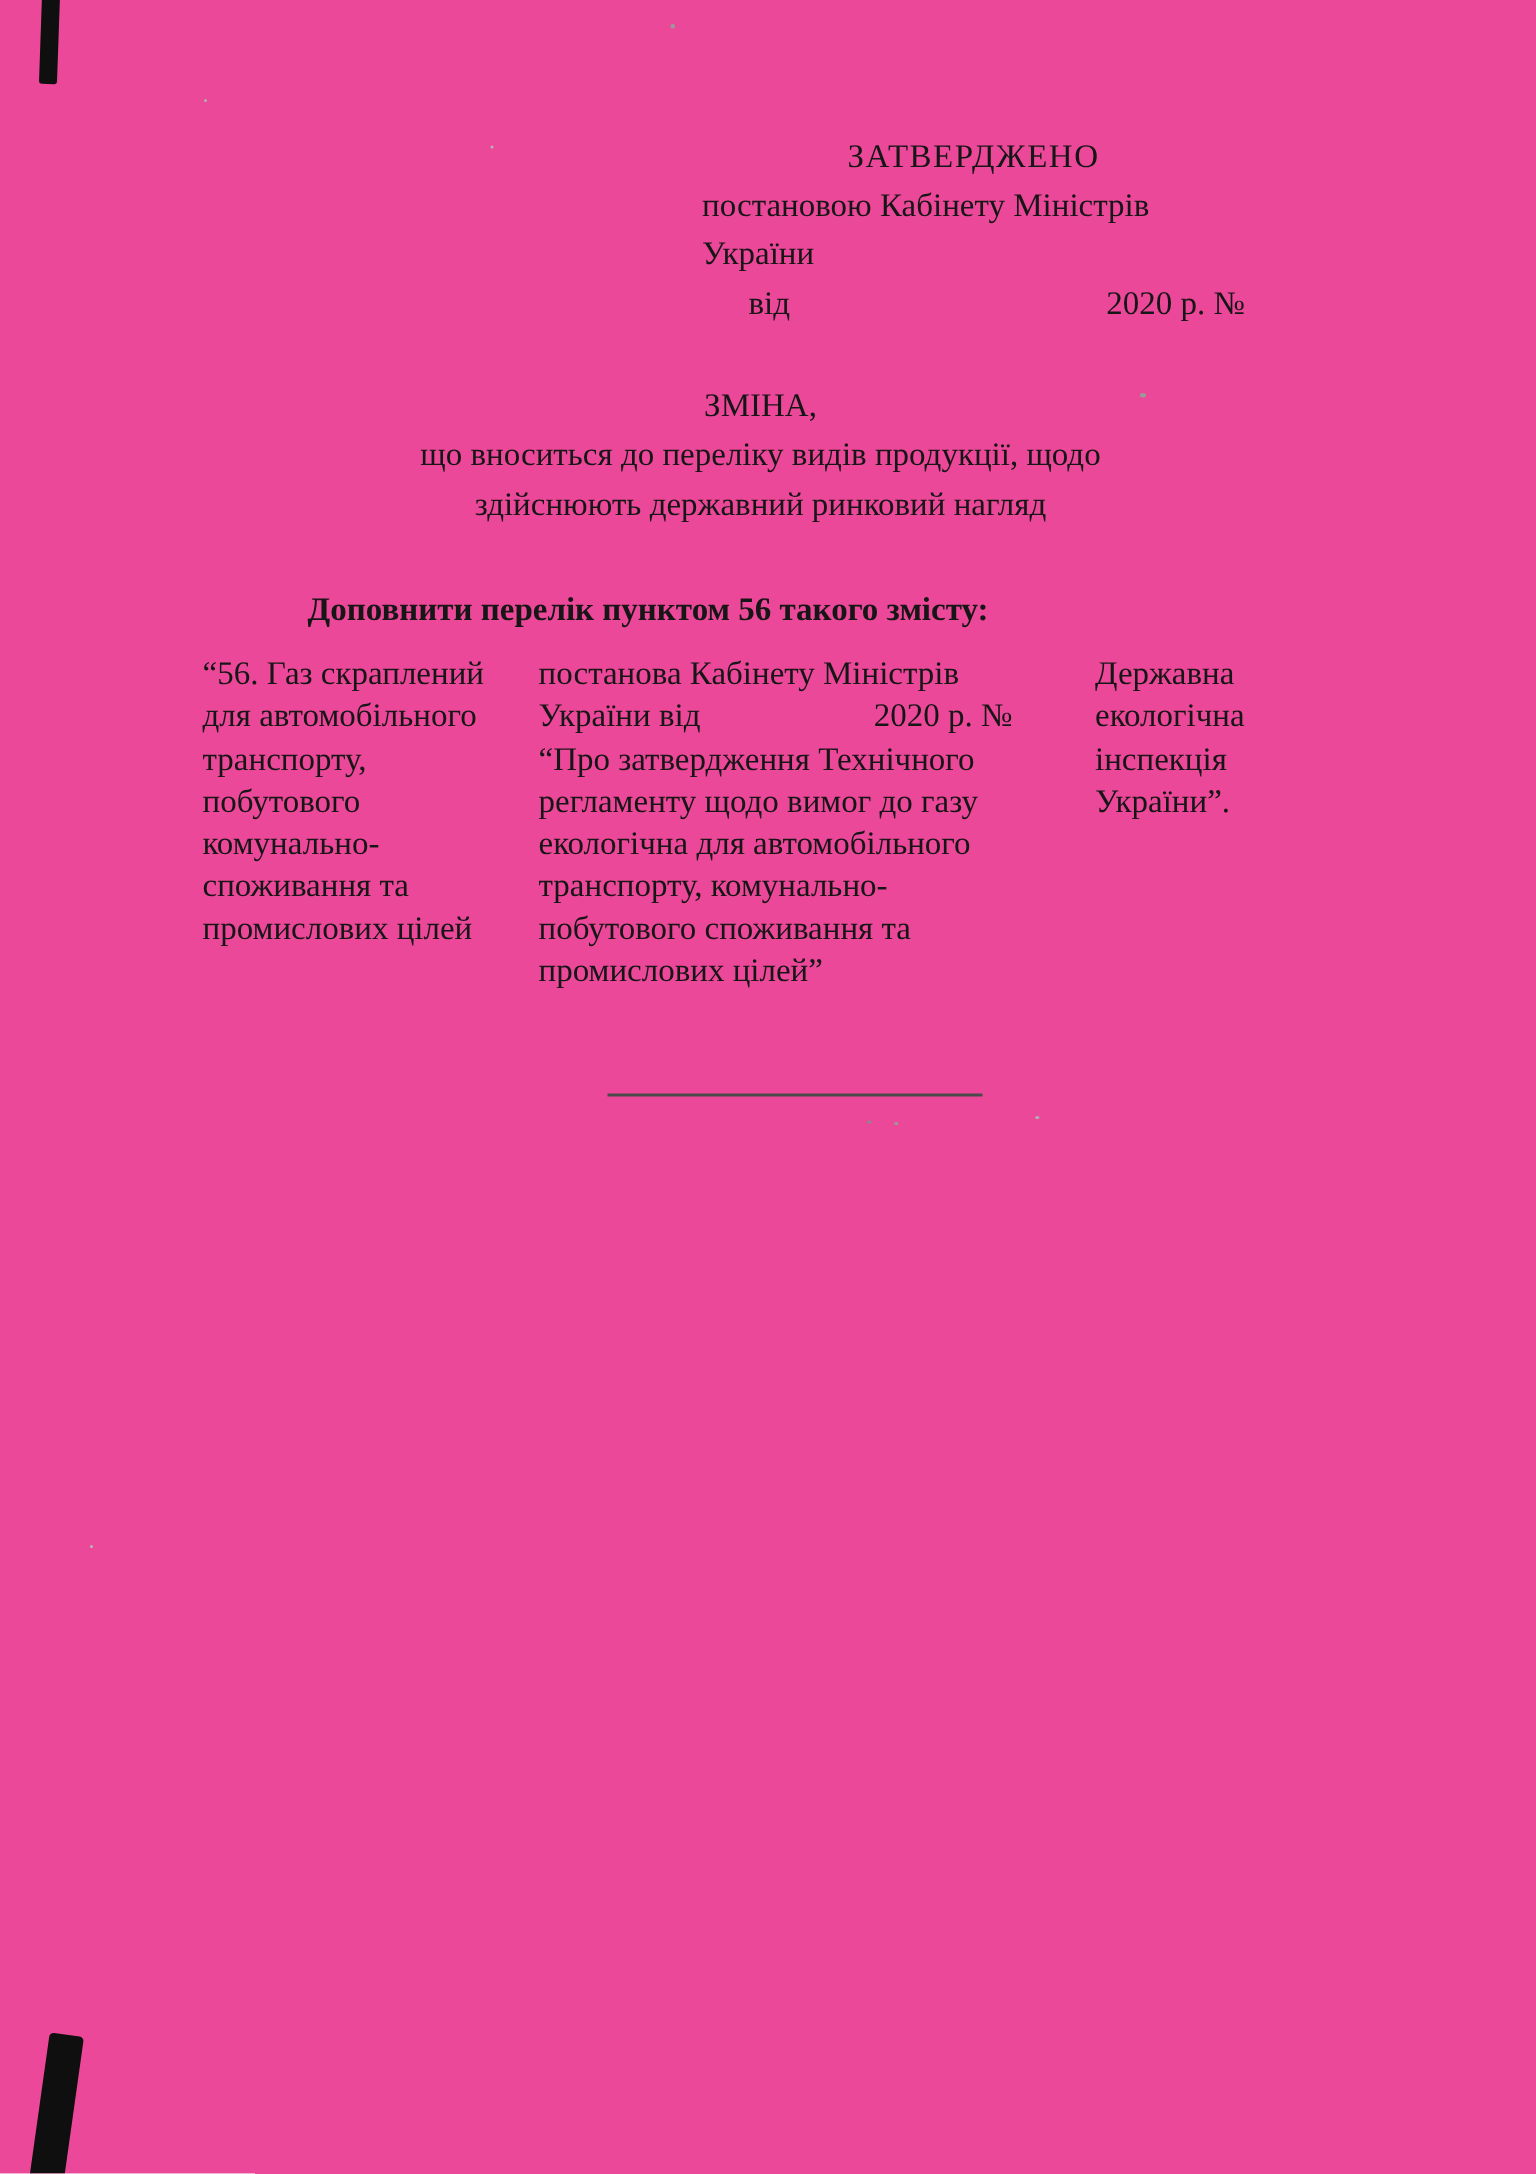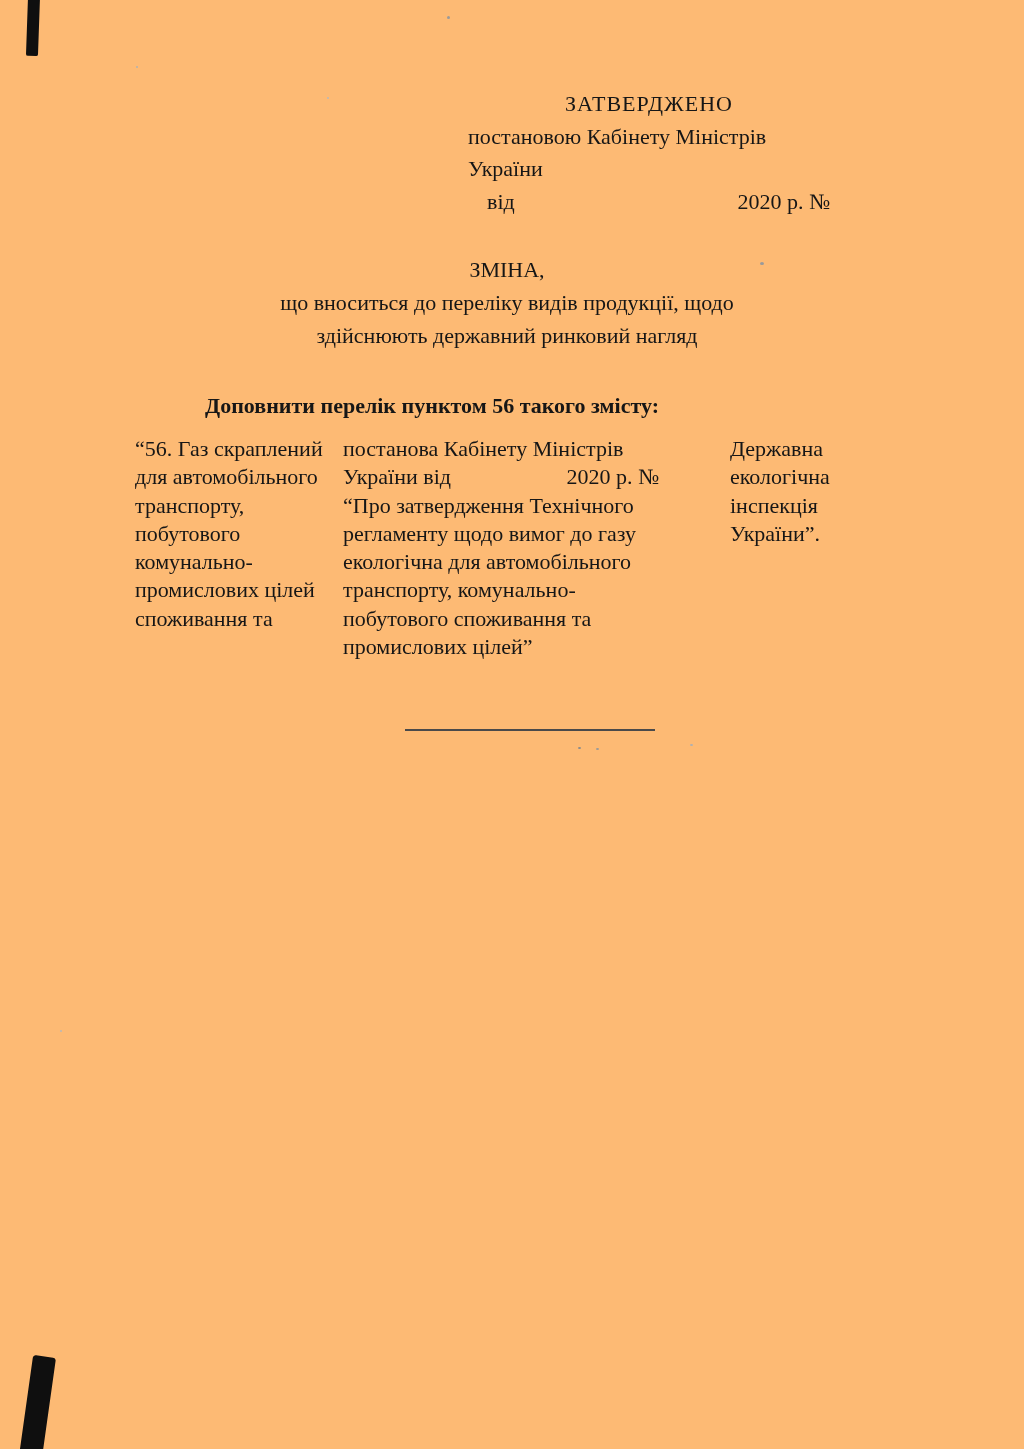--- a/index.html
+++ b/index.html
@@ -1,37 +1,37 @@
 <!DOCTYPE html>
 <html><head>
 <meta charset="utf-8">
 <style>
   html, body { margin: 0; padding: 0; background: #ffffff; }
   .page {
     position: relative;
     width: 1024px;
     height: 1449px;
-    background: #fdba74;
+    background: #ec4899;
     font-family: "Liberation Serif", "DejaVu Serif", serif;
     color: #161616;
     font-size: 22px;
     overflow: hidden;
   }
 
   
   .approval-block {
     position: absolute;
     left: 468px;
     top: 88px;
     width: 362px;
     line-height: 32.5px;
   }
   .approval-label { text-align: center; letter-spacing: 1px; }
   .date-line { display: flex; }
-  .date-line .date-prefix { margin-left: 19px; }
+  .date-line .date-prefix { margin-left: 31px; }
   .date-line .date-suffix { margin-left: auto; }
 
   
   .title-block {
     position: absolute;
     left: 135px;
     top: 233px;
     width: 744px;
     text-align: center;
     line-height: 33px;
@@ -44,21 +44,21 @@
     left: 205px;
     top: 392px;
     line-height: 28px;
     white-space: nowrap;
     font-weight: bold;
   }
 
   
   .col { position: absolute; top: 435px; line-height: 28.3px; }
   .col-product    { left: 135px; width: 232px; }
-  .col-regulation { left: 343px; width: 340px; }
+  .col-regulation { left: 359px; width: 340px; }
   .col-authority  { left: 730px; width: 145px; }
   .reg-date-line { display: flex; }
   .reg-date-line .reg-suffix { margin-left: auto; margin-right: 24px; }
 
   
   .separator {
     position: absolute;
     left: 405px;
     top: 729px;
     width: 250px;
@@ -103,22 +103,22 @@
   </div>
 
   <div class="intro">Доповнити перелік пунктом 56 такого змісту:</div>
 
   <div class="col col-product">
     <div>“56. Газ скраплений</div>
     <div>для автомобільного</div>
     <div>транспорту,</div>
     <div>побутового</div>
     <div>комунально-</div>
+    <div>споживання та</div>
     <div>промислових цілей</div>
-    <div>споживання та</div>
   </div>
 
   <div class="col col-regulation">
     <div>постанова Кабінету Міністрів</div>
     <div class="reg-date-line">
       <span>України від</span>
       <span class="reg-suffix">2020 р. №</span>
     </div>
     <div>“Про затвердження Технічного</div>
     <div>регламенту щодо вимог до газу</div>

